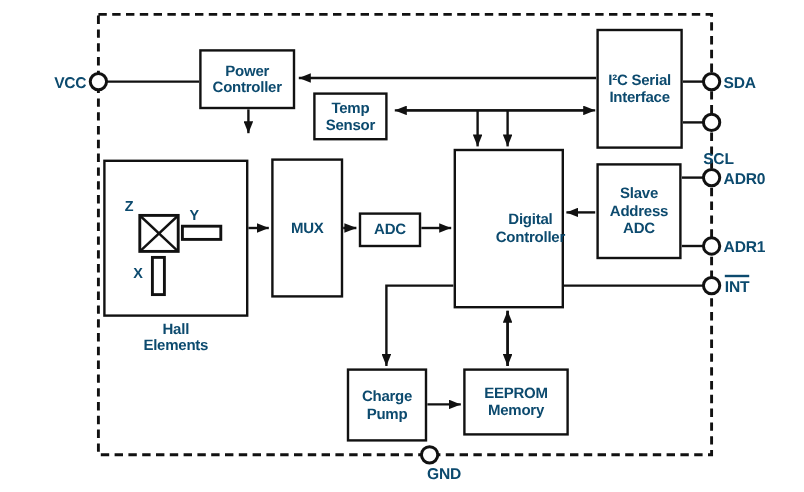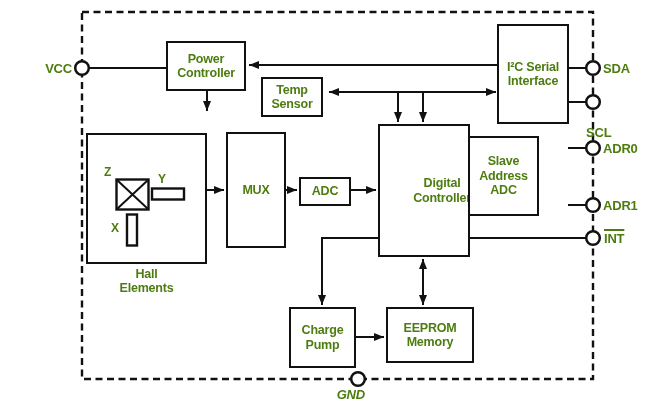--- a/index.html
+++ b/index.html
@@ -1,18 +1,18 @@
 <!DOCTYPE html>
 <html><head>
 <meta charset="utf-8">
 <style>
   html,body { margin:0; padding:0; background:#ffffff; }
   .stage {
     position:relative; width:670px; height:410px; background:#ffffff;
-    font-family:"Liberation Sans", sans-serif; color:#4d7c0f; overflow:hidden;
+    font-family:"Liberation Sans", sans-serif; color:#0c4a6e; overflow:hidden;
   }
   .stage svg { position:absolute; left:0; top:0; }
   .box {
     position:absolute; box-sizing:border-box;
     border:2.5px solid #111111; background:#ffffff;
     display:flex; align-items:center; justify-content:center;
     text-align:center; font-weight:bold; font-size:12.5px; line-height:1.15;
     white-space:pre-line; letter-spacing:-0.2px;
   }
   .box.clear { background:transparent; }
@@ -23,31 +23,31 @@
   .lbl.small { font-size:12px; }
   .overline { text-decoration:overline; text-decoration-thickness:1.5px; }
   
   #b-power   { left:166px; top:41px;  width:80px;  height:50px; }
   #b-temp    { left:261px; top:77px;  width:62px;  height:40px; }
   #b-i2c     { left:497px; top:24px;  width:72px;  height:100px; }
   #b-hall    { left:86px;  top:133px; width:121px; height:131px; }
   #b-mux     { left:226px; top:132px; width:60px;  height:116px; }
   #b-adc     { left:299px; top:177px; width:52px;  height:29px; }
   #b-dc      { left:378px; top:124px; width:92px;  height:133px;padding-left:36px; }
-  #b-saadc   { left:468px; top:136px; width:71px;  height:80px; }
+  #b-saadc   { left:497px; top:136px; width:71px;  height:80px; }
   #b-cp      { left:289px; top:307px; width:67px;  height:61px; }
   #b-eeprom  { left:386px; top:307px; width:88px;  height:56px;text-align:center; }
   
   #l-vcc   { left:34px;  top:61px;  width:38px;  text-align:right; }
   #l-sda   { left:603px; top:61px; }
   #l-scl   { left:586px; top:95px;margin-top:30px; }
   #l-adr0  { left:603px; top:141px; }
   #l-adr1  { left:603px; top:198px; }
   #l-int   { left:604px; top:231px; }
-  #l-gnd   { left:321px; top:387px; width:44px; text-align:right;font-style:italic; }
+  #l-gnd   { left:348px; top:387px; width:44px; text-align:center; }
   #l-hall  { left:86px;  top:267px; width:121px; text-align:center; font-size:12.5px; }
   #l-z     { left:104px; top:165px; }
   #l-y     { left:158px; top:172px; }
   #l-x     { left:111px; top:221px; }
 </style>
 </head>
 <body>
 
 <div class="stage">
 

